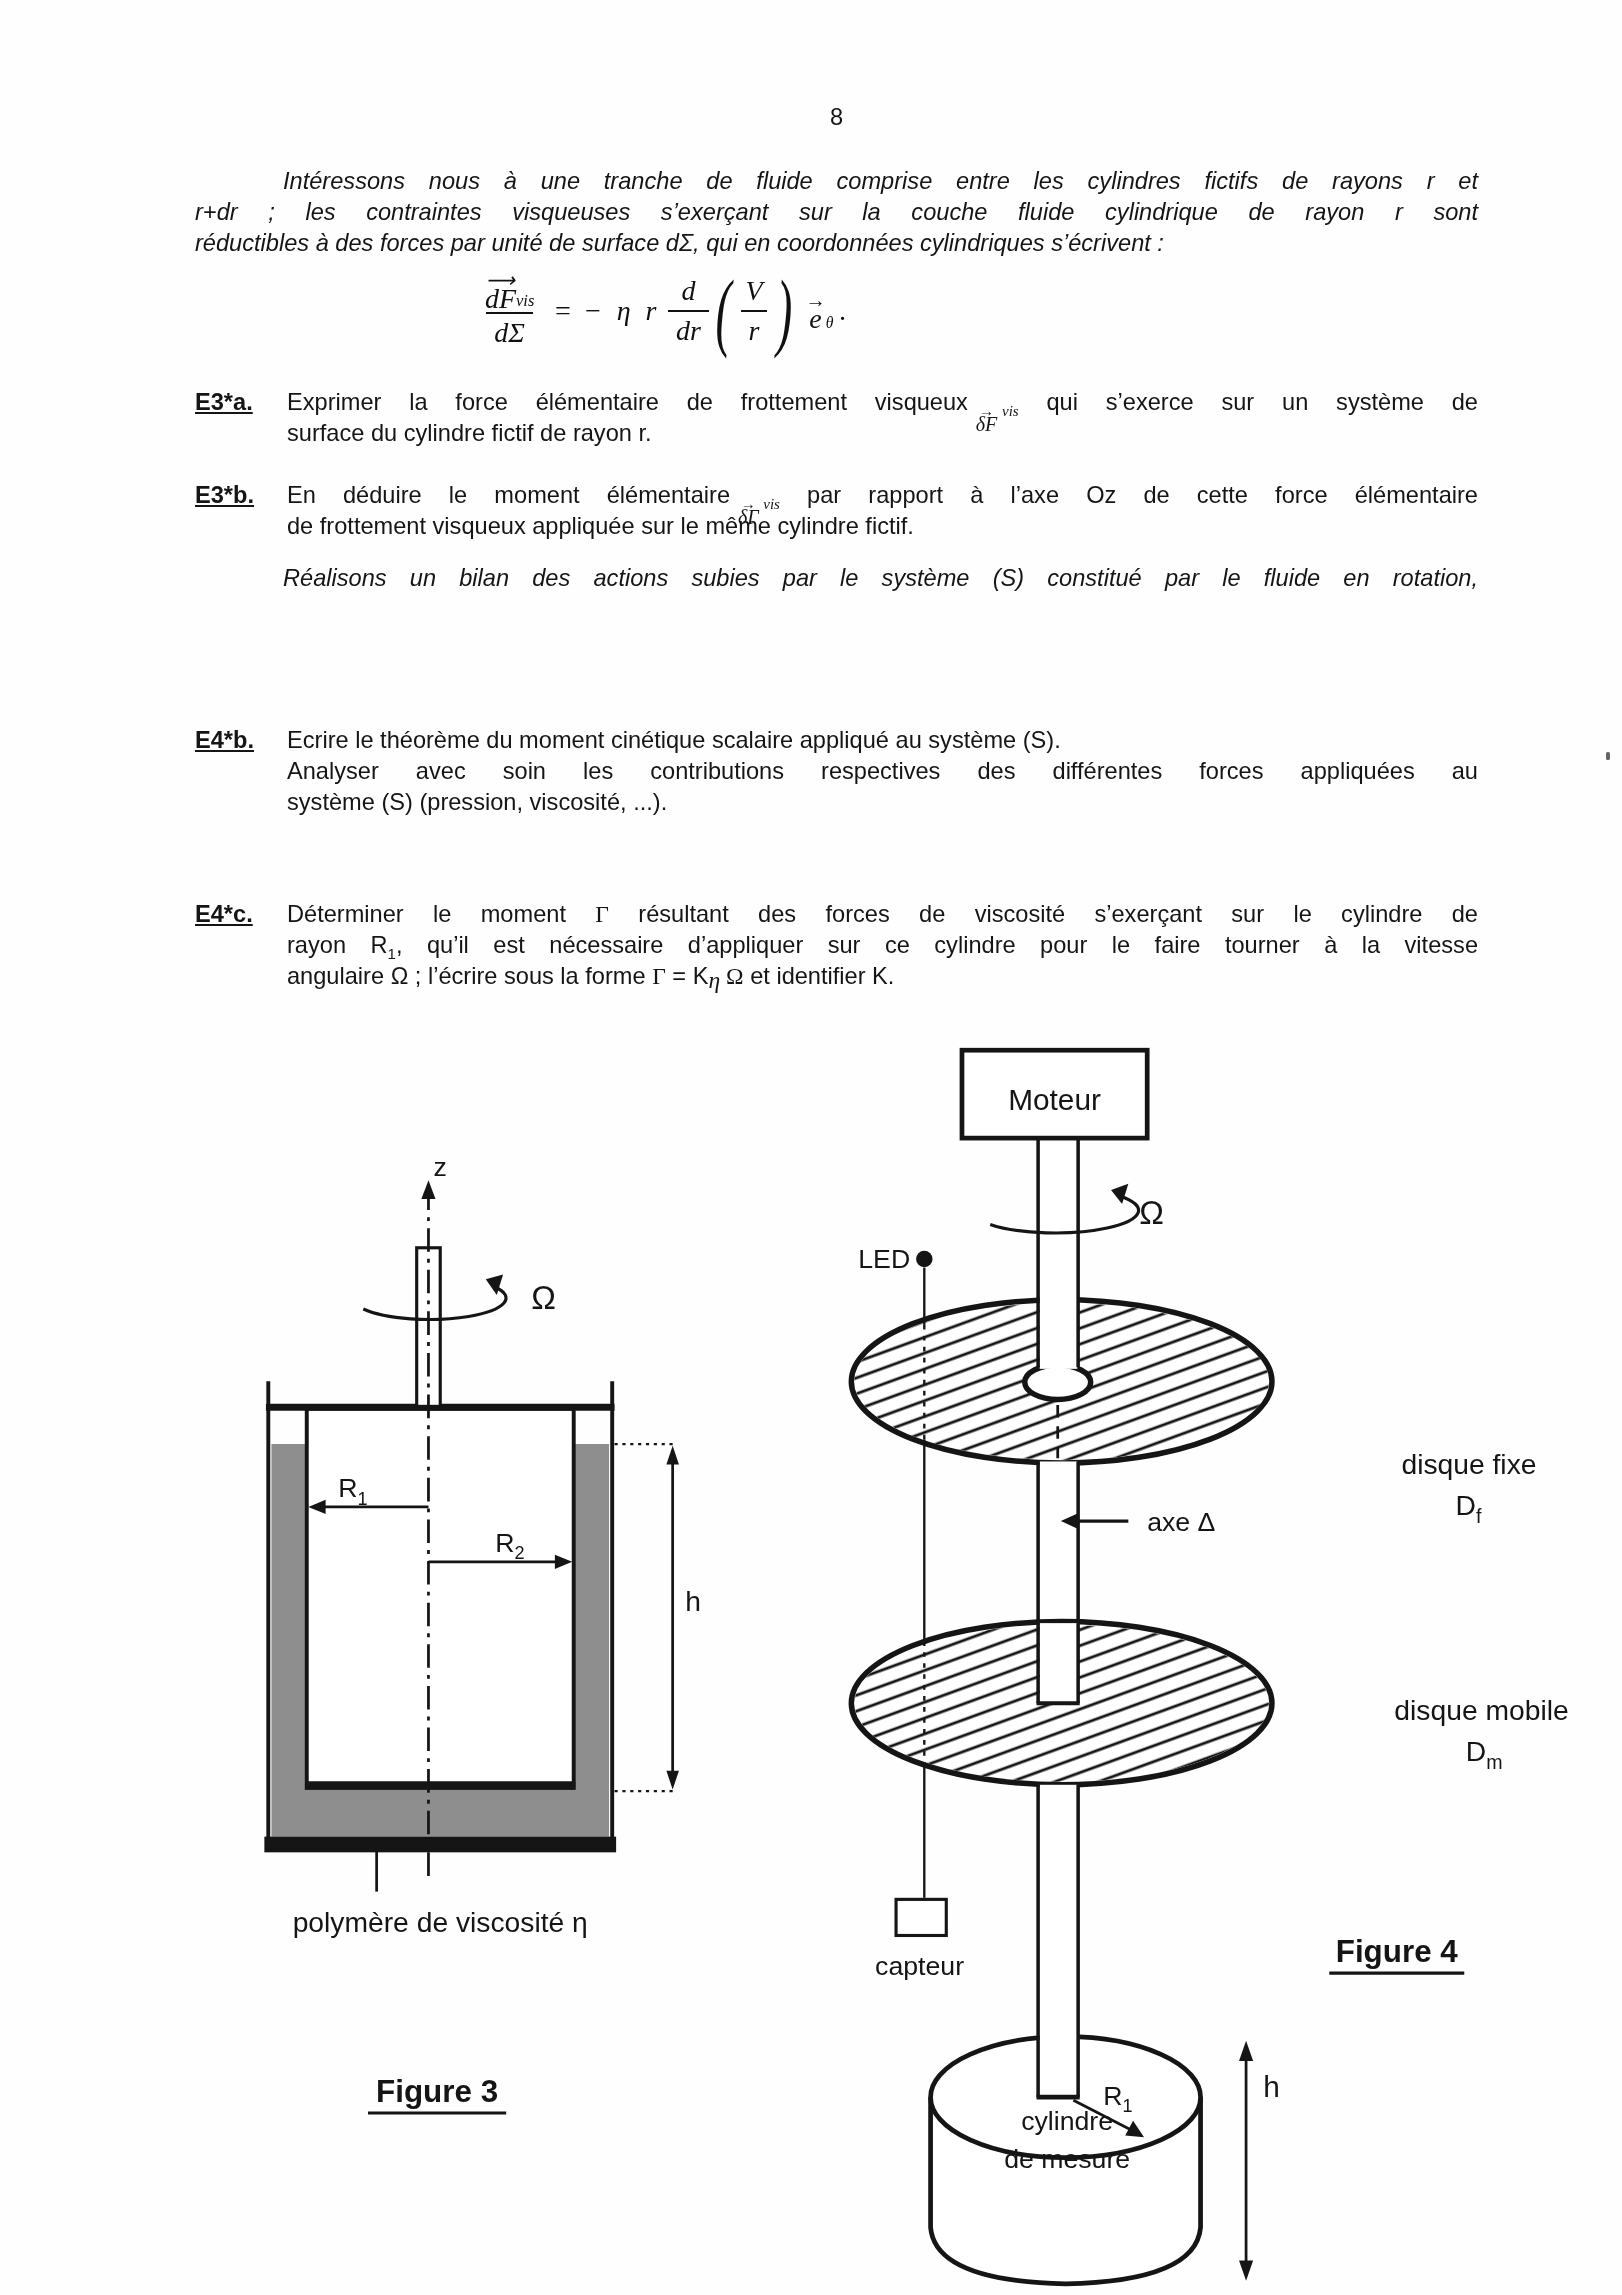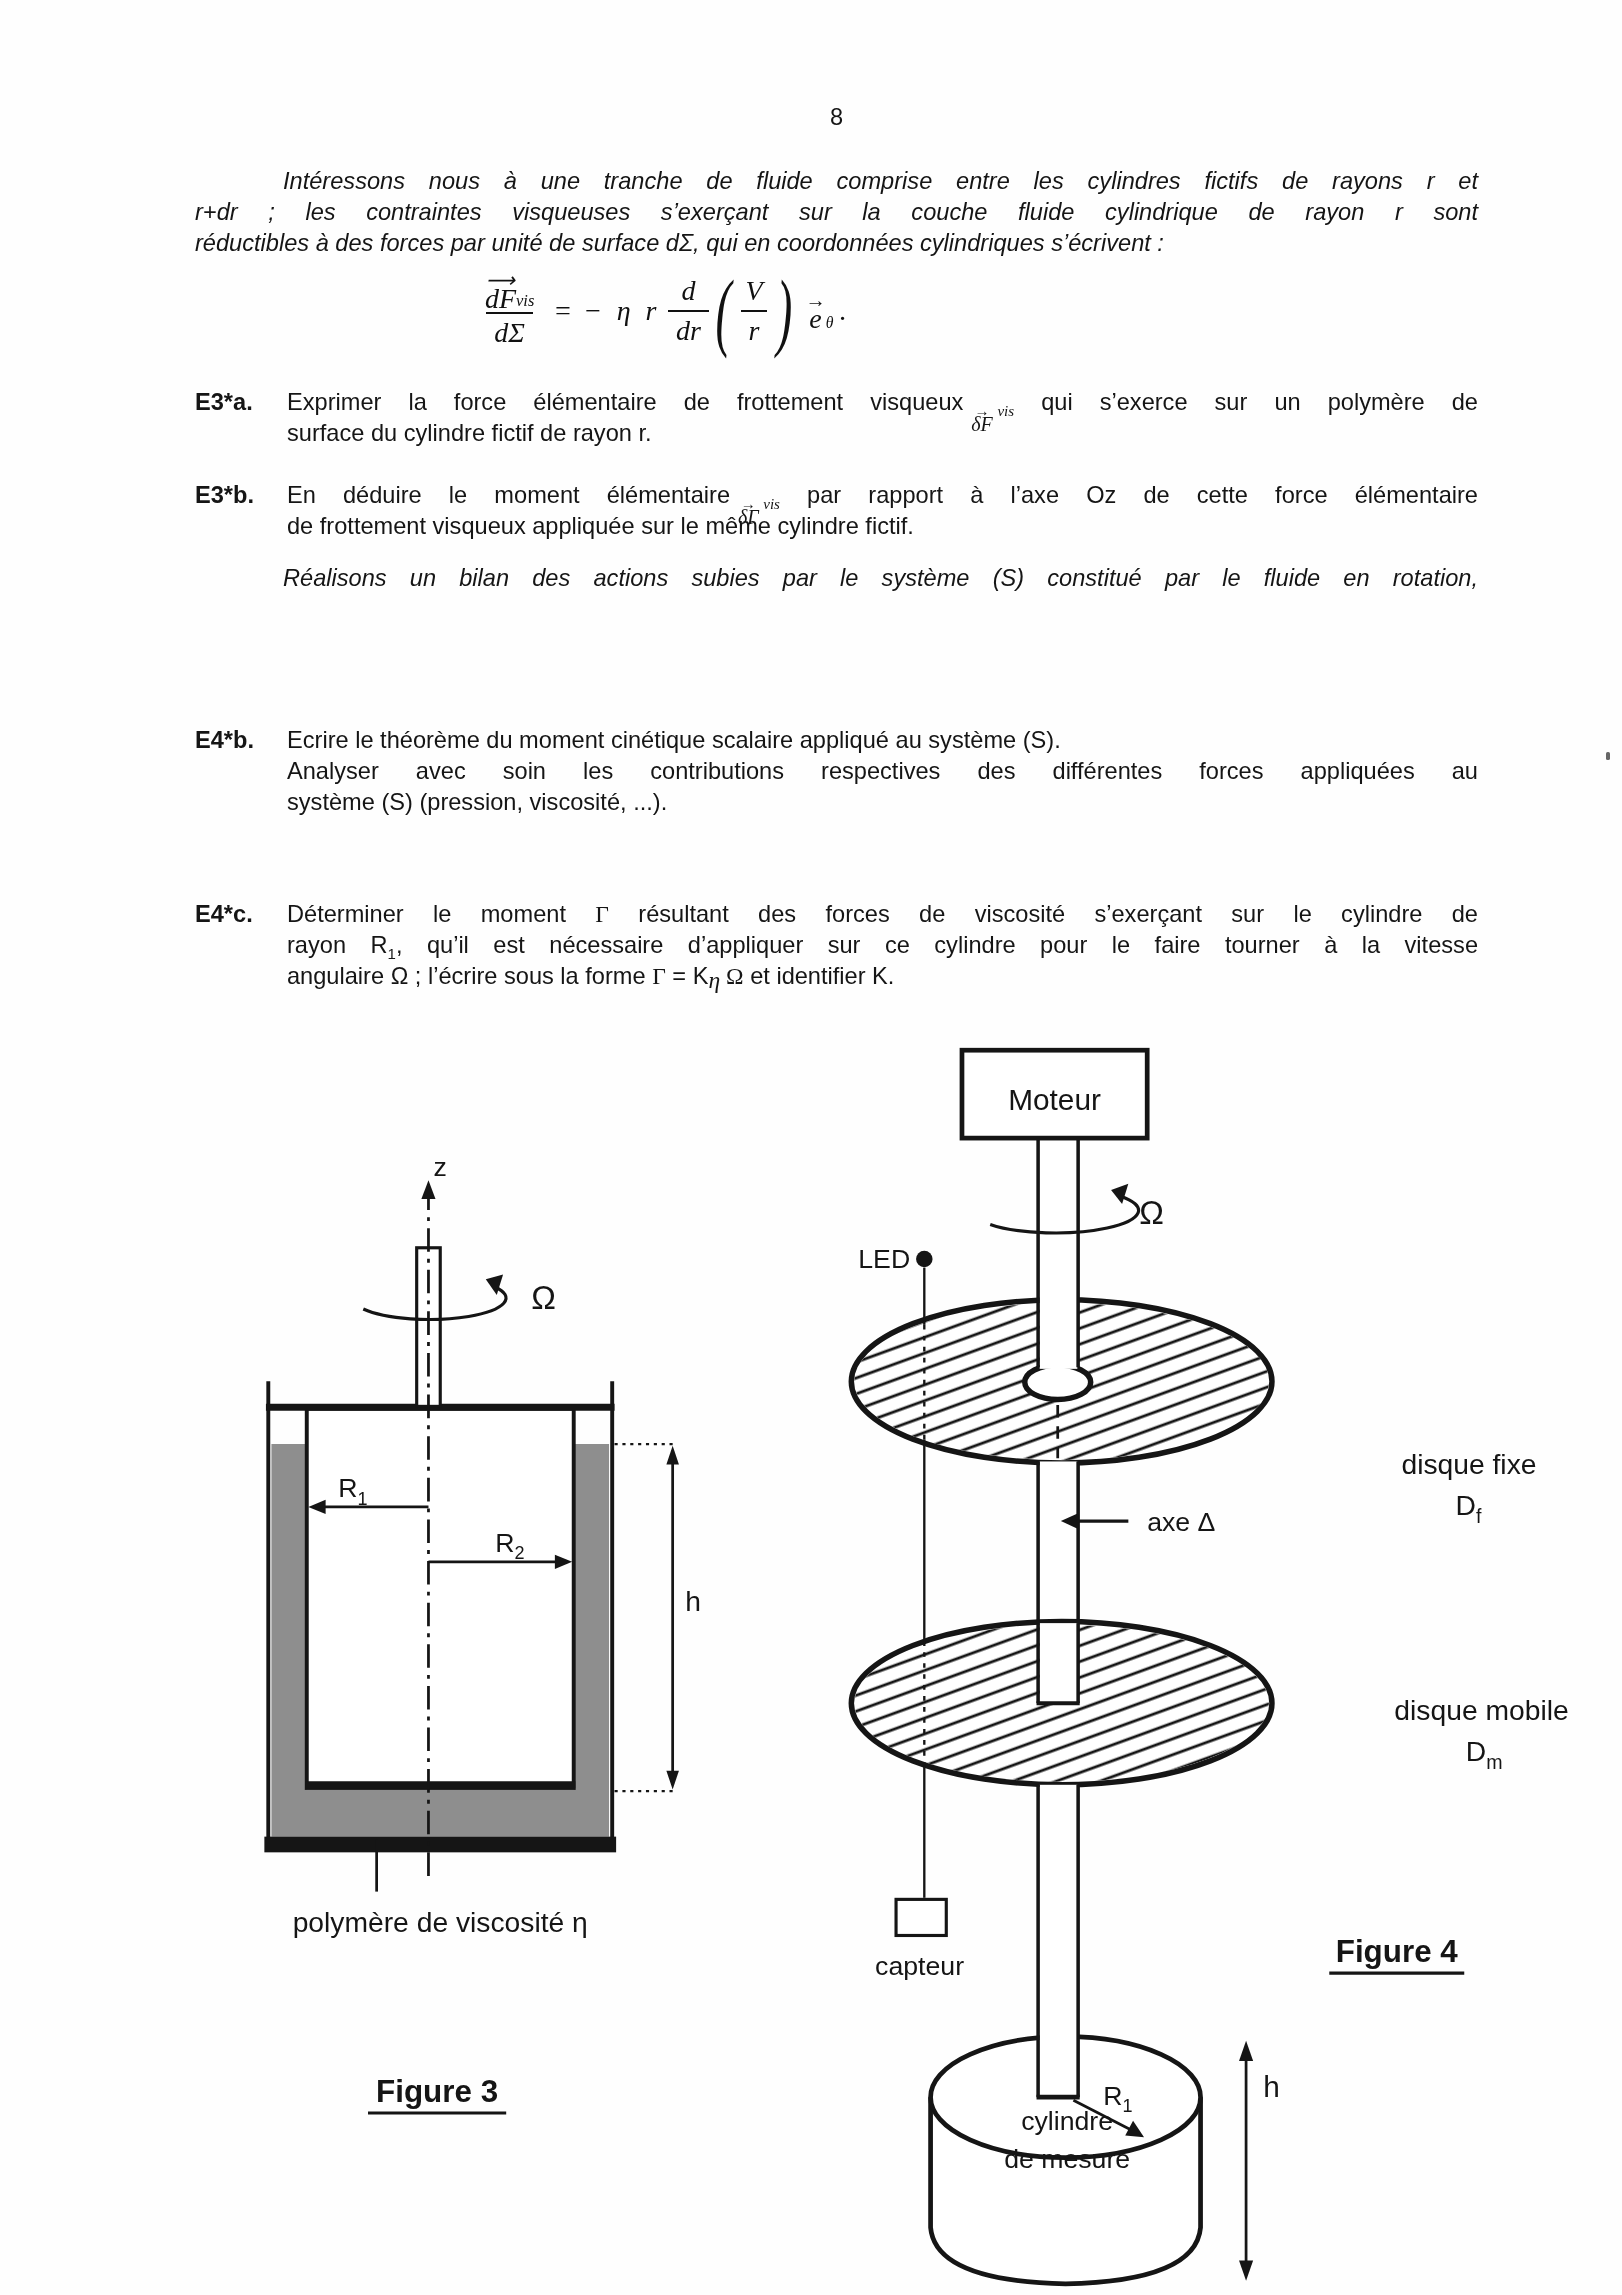--- a/index.html
+++ b/index.html
@@ -10,21 +10,21 @@
     overflow:hidden;
   }
   .abs{position:absolute;}
   
   .col{left:195px; width:1283px;}
   .ln{line-height:31px; height:31px; font-size:23.6px; white-space:nowrap;}
   .just{text-align:justify; text-align-last:justify; white-space:normal;}
   .it{font-style:italic;}
   .ind{margin-left:88px;}
   .q{position:absolute; width:1283px;}
-  .qlabel{position:absolute; left:0; top:0; font-weight:bold; font-size:23.6px; line-height:31px;}
+  .qlabel{position:absolute; left:0; top:0; font-weight:bold; text-decoration:underline; font-size:23.6px; line-height:31px;}
   .qbody{margin-left:92px;}
   .mt{font-family:"Liberation Serif", serif; font-style:italic;}
   .mtup{font-family:"Liberation Serif", serif; font-style:normal;}
   sub.msub{font-family:"Liberation Serif", serif; font-style:italic; font-size:15px; line-height:0;}
   sub.ssub{font-size:15px; line-height:0;}
   .ivec{display:inline-flex; flex-direction:column; align-items:center; line-height:.72; vertical-align:-6.3px; margin:0 4.7px 0 7.9px;}
   .ivec .arr{font-size:15px; font-family:"Liberation Serif",serif;}
   .ivec .b{font-size:20px;}
   .etalow{vertical-align:-3.9px;}
   
@@ -93,21 +93,21 @@
   </div>
 
   <div class="q" style="left:195px; top:387px;">
     <div class="qlabel">E3*a.</div>
     <div class="qbody">
       <div class="ln just">
         <span>Exprimer la force élémentaire de frottement visqueux</span><span class="ivec mt">
             <span class="arr">→</span>
             <span class="b">δF</span>
           </span><sub class="msub">vis</sub>
-        <span>qui s’exerce sur un polymère de</span>
+        <span>qui s’exerce sur un système de</span>
       </div>
       <div class="ln">surface du cylindre fictif de rayon r.</div>
     </div>
   </div>
 
   <div class="q" style="left:195px; top:480px;">
     <div class="qlabel">E3*b.</div>
     <div class="qbody">
       <div class="ln just">
         <span>En déduire le moment élémentaire</span><span class="ivec mt">

